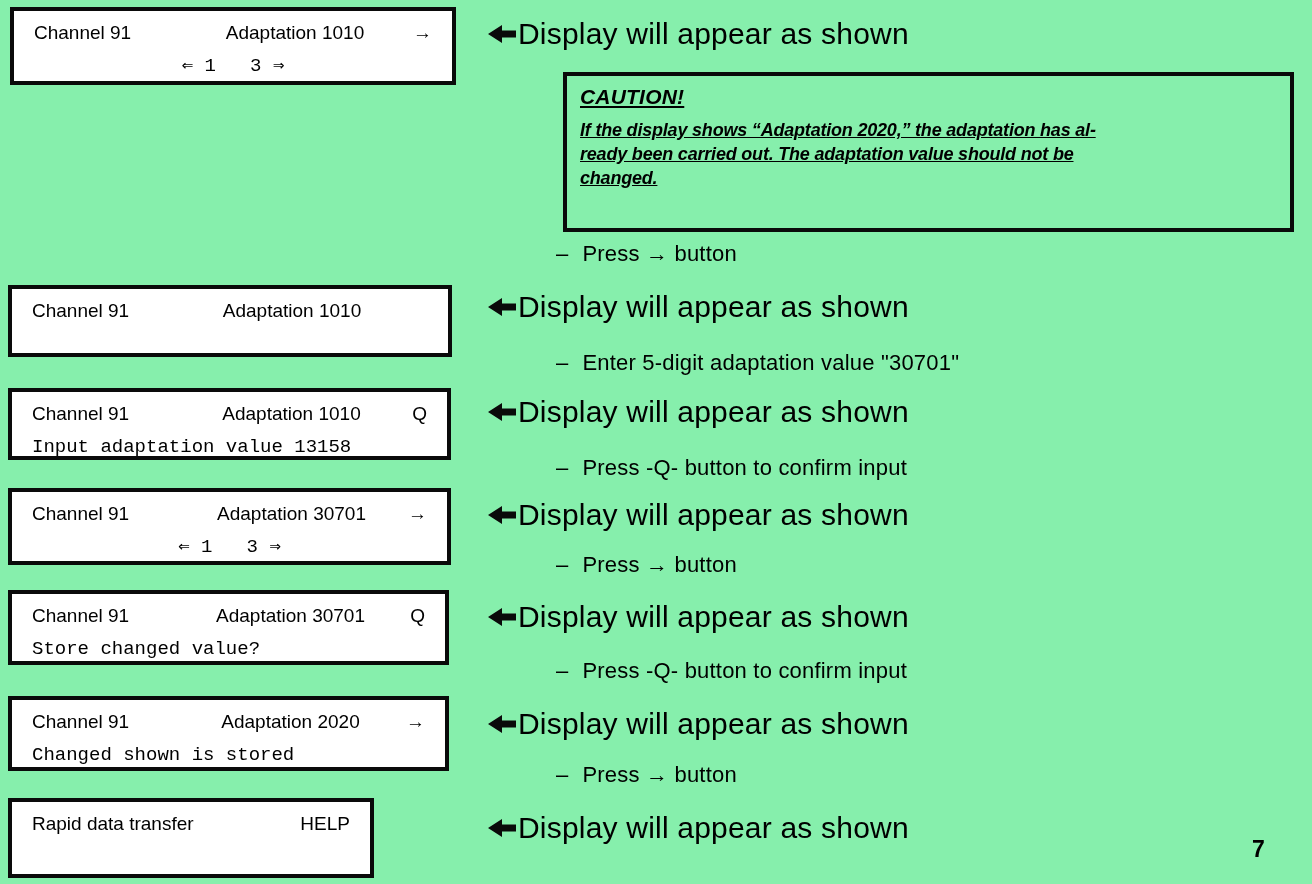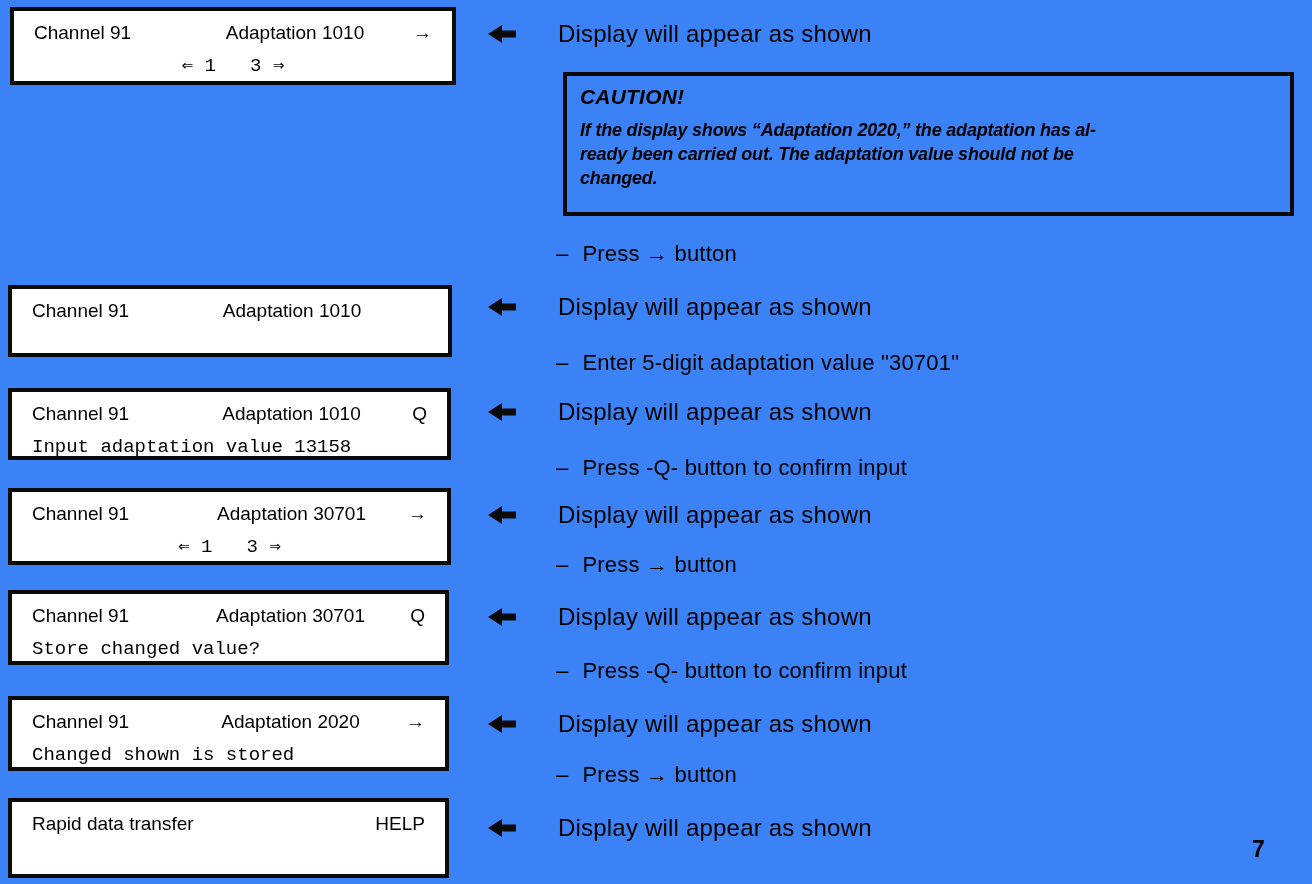--- a/index.html
+++ b/index.html
@@ -1,19 +1,19 @@
 <!DOCTYPE html>
 <html><head>
 <meta charset="utf-8">
 <style>
   html,body{margin:0;padding:0;background:#fff;}
   #canvas{
     position:relative;
     width:1312px;height:884px;
-    background:#3b82f6;
+    background:#86efac;
     font-family:"Liberation Sans", sans-serif;
     color:#000;
     overflow:hidden;
   }
   
   .disp{
     position:absolute;
     border:4px solid #0a0a0a;
     background:#fff;
     box-sizing:border-box;
@@ -39,43 +39,43 @@
   .disp-l2.center{text-align:center;}
   
   .note{
     position:absolute;
     left:488px;
     display:flex;
     align-items:flex-start;
   }
   .arrow-wrap{flex:none;margin-top:4px;}
   .note-text{
-    margin-left:40px;
-    font-size:24px;
+    font-size:30px;
     line-height:28px;
     letter-spacing:.2px;
     white-space:pre;
   }
   .instr{
     position:absolute;
     left:556px;
     display:flex;
     font-size:22px;
     line-height:28px;
     letter-spacing:.2px;
     white-space:pre;
   }
   .instr .dash{flex:none;margin-right:14px;}
   
   .caution{
     position:absolute;
-    left:563px;top:72px;width:731px;height:144px;
+    left:563px;top:72px;width:731px;height:160px;
     border:4px solid #0a0a0a;
     box-sizing:border-box;
     padding:9px 12px 0 13px;
+    text-decoration:underline;
   }
   .caution-title{
     font-size:21px;
     font-weight:bold;
     font-style:italic;
     letter-spacing:.2px;
     margin-bottom:10px;
   }
   .caution-body{
     font-size:18px;
@@ -225,21 +225,21 @@
           <polygon points="0,10 14,1 14,6.5 28,6.5 28,13.5 14,13.5 14,19" fill="#0a0a0a"></polygon>
         </svg>
     </span>
     <span class="note-text">Display will appear as shown</span>
   </div>
   <div class="instr" style="top:761px;">
     <span class="dash">–</span>
     <span>Press → button</span>
   </div>
 
-  <div class="disp" style="left:8px;top:798px;width:441px;height:80px;">
+  <div class="disp" style="left:8px;top:798px;width:366px;height:80px;">
     <div class="disp-l1">
       <span class="c1" style="width:auto;flex:1;">Rapid data transfer</span>
       <span class="c3">HELP</span>
     </div>
   </div>
   <div class="note" style="top:814px;">
     <span class="arrow-wrap">
       <svg width="30" height="20" viewBox="0 0 30 20">
           <polygon points="0,10 14,1 14,6.5 28,6.5 28,13.5 14,13.5 14,19" fill="#0a0a0a"></polygon>
         </svg>

